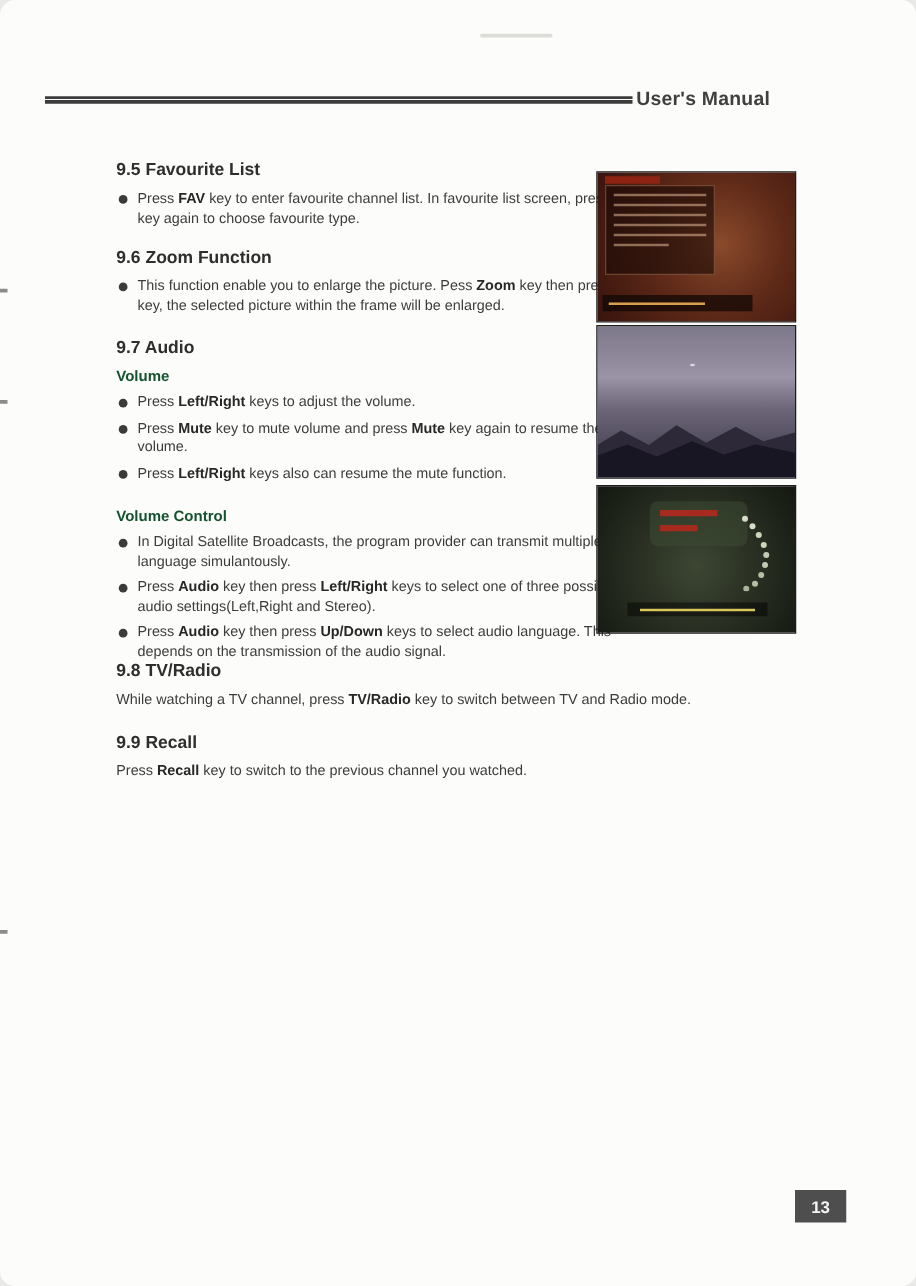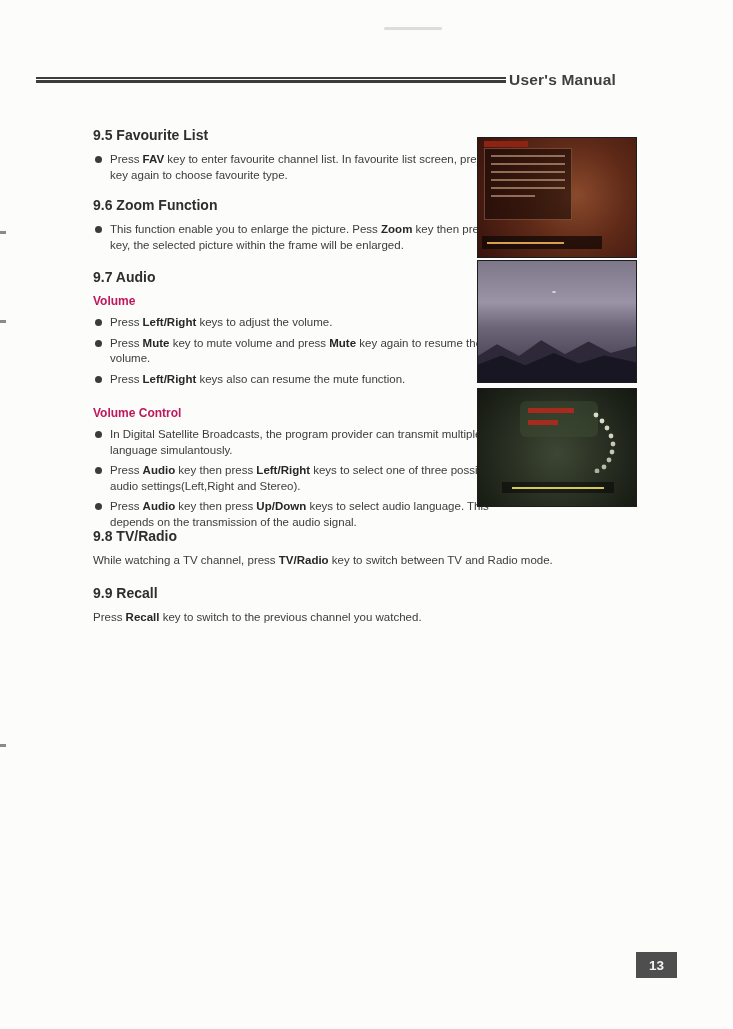--- a/index.html
+++ b/index.html
@@ -1,40 +1,40 @@
 <!DOCTYPE html>
 <html><head>
 <meta charset="utf-8">
 <style>
   html, body { margin:0; padding:0; background:#e9e9e7; }
   .page {
     position:relative; width:733px; height:1029px; margin:0 auto;
     background:#fcfcfa; overflow:hidden;
-    font-family:"Liberation Sans", sans-serif; color:#3a3a3a;
+    font-family:"Liberation Sans", sans-serif; color:#3a3a3a;border-radius:12px;
   }
 
   
   .smudge { position:absolute; left:384px; top:27px; width:58px; height:3px; background:#dcdcd8; border-radius:2px; }
   .edge-mark { position:absolute; left:0; width:6px; height:3px; background:#8a8a88; }
 
   
   .rule {
     position:absolute; left:36px; top:77px; width:470px; height:6px;
     background:linear-gradient(to bottom, #3c3c3c 0, #3c3c3c 2px, #fcfcfa 2px, #fcfcfa 3px, #3c3c3c 3px, #3c3c3c 6px);
   }
   .header-title {
     position:absolute; left:509px; top:71px; font-size:15.5px; font-weight:bold; color:#3f3f3f;
     letter-spacing:0.2px;
   }
 
   
   .sec { position:absolute; left:48px; width:424px;margin-left:45px; }
   .sec.wide { width:660px; }
   .sec h2 { margin:0 0 9px 0; font-size:14px; font-weight:bold; color:#2e2e2e; }
-  .sec h3 { margin:5px 0 7px 0; font-size:12px; font-weight:bold; color:#be185d; }
+  .sec h3 { margin:5px 0 7px 0; font-size:12px; font-weight:bold; color:#14532d; }
   .li { display:flex; margin:0 0 5px 0; }
   .dot { flex:0 0 auto; width:7px; height:7px; border-radius:50%; background:#3b3b3b; margin:4px 8px 0 2px; }
   .t, .body-text { font-size:11.5px; line-height:15.5px; color:#3c3c3c; }
   b { font-weight:bold; color:#272727; }
   .gap { height:9px; }
 
   
   .fig {
     position:absolute; left:477px; width:160px; box-sizing:border-box;
     border:1px solid #1d1d1d; overflow:hidden;

